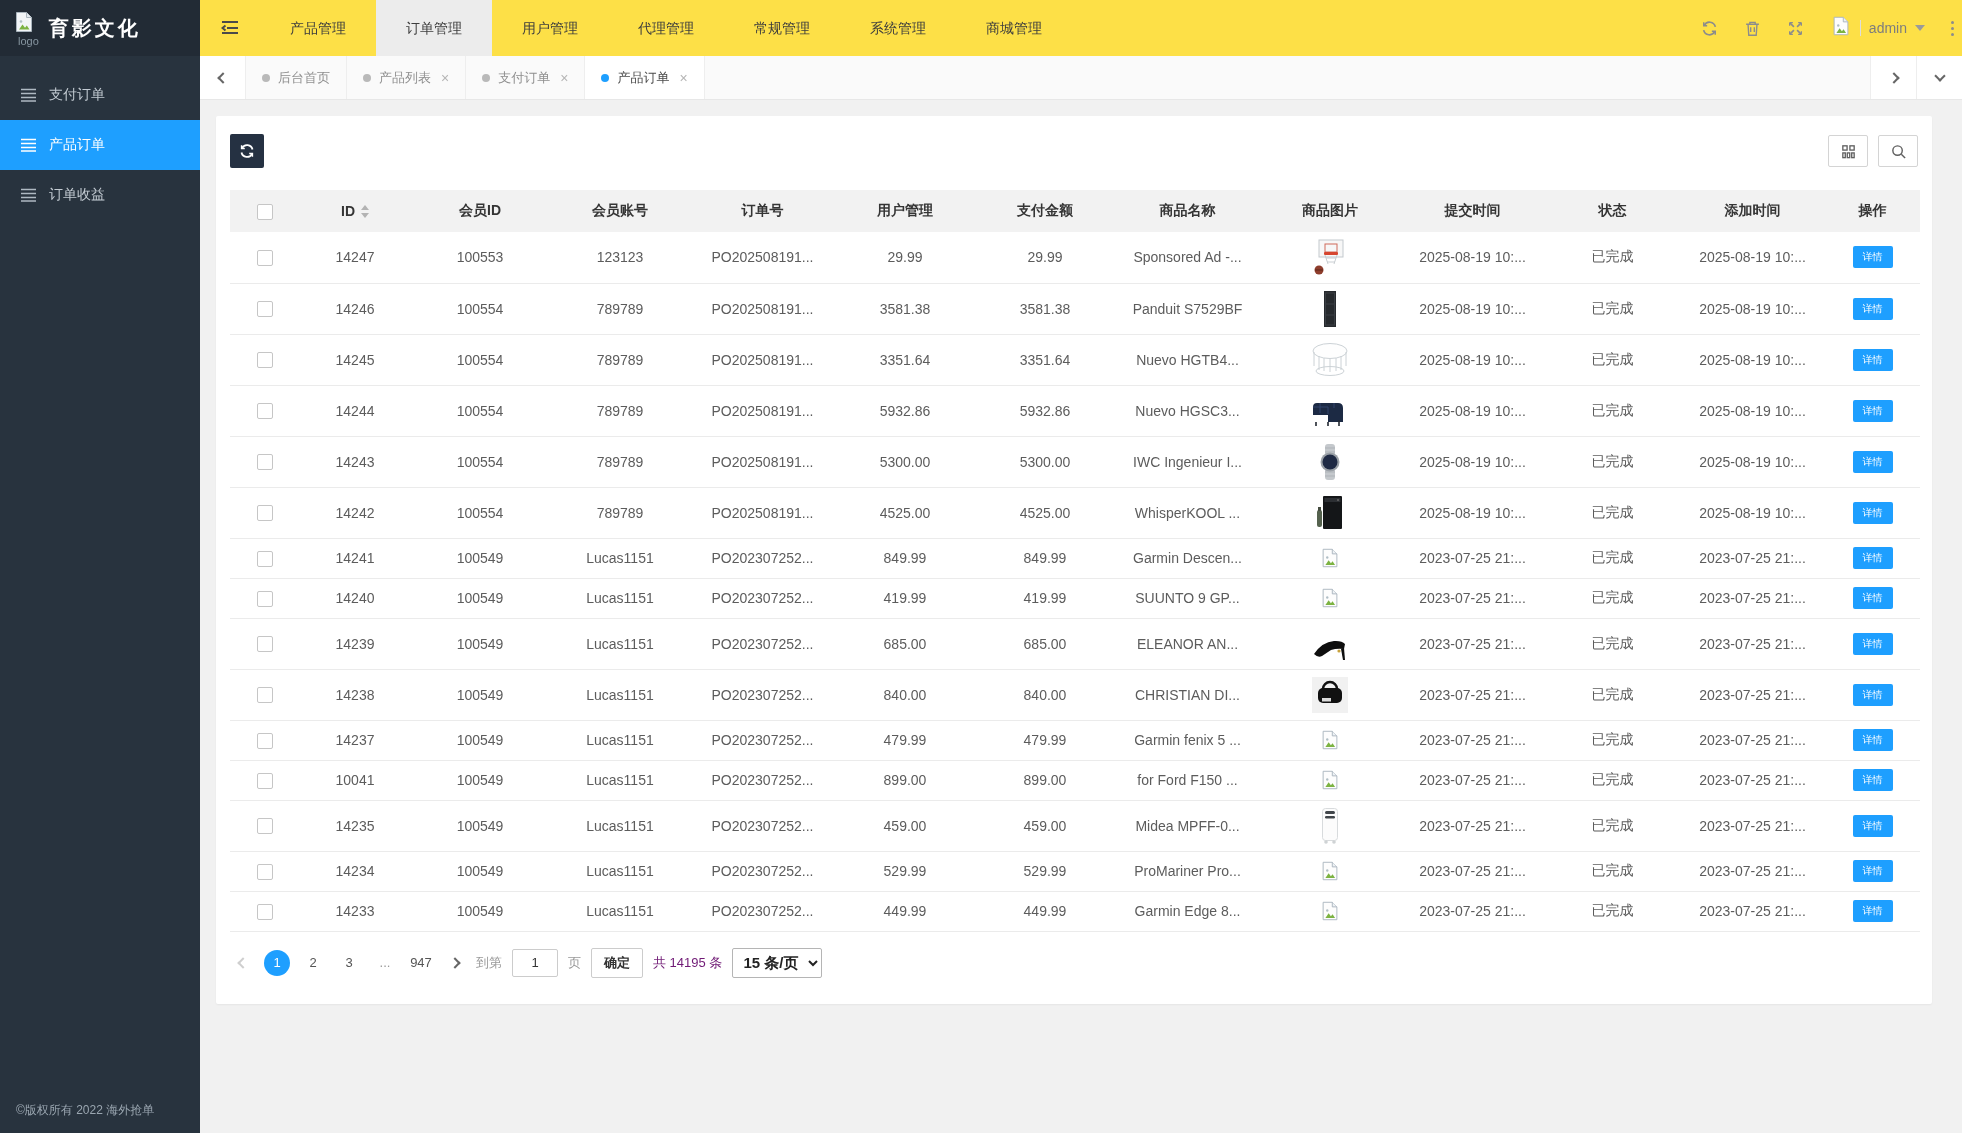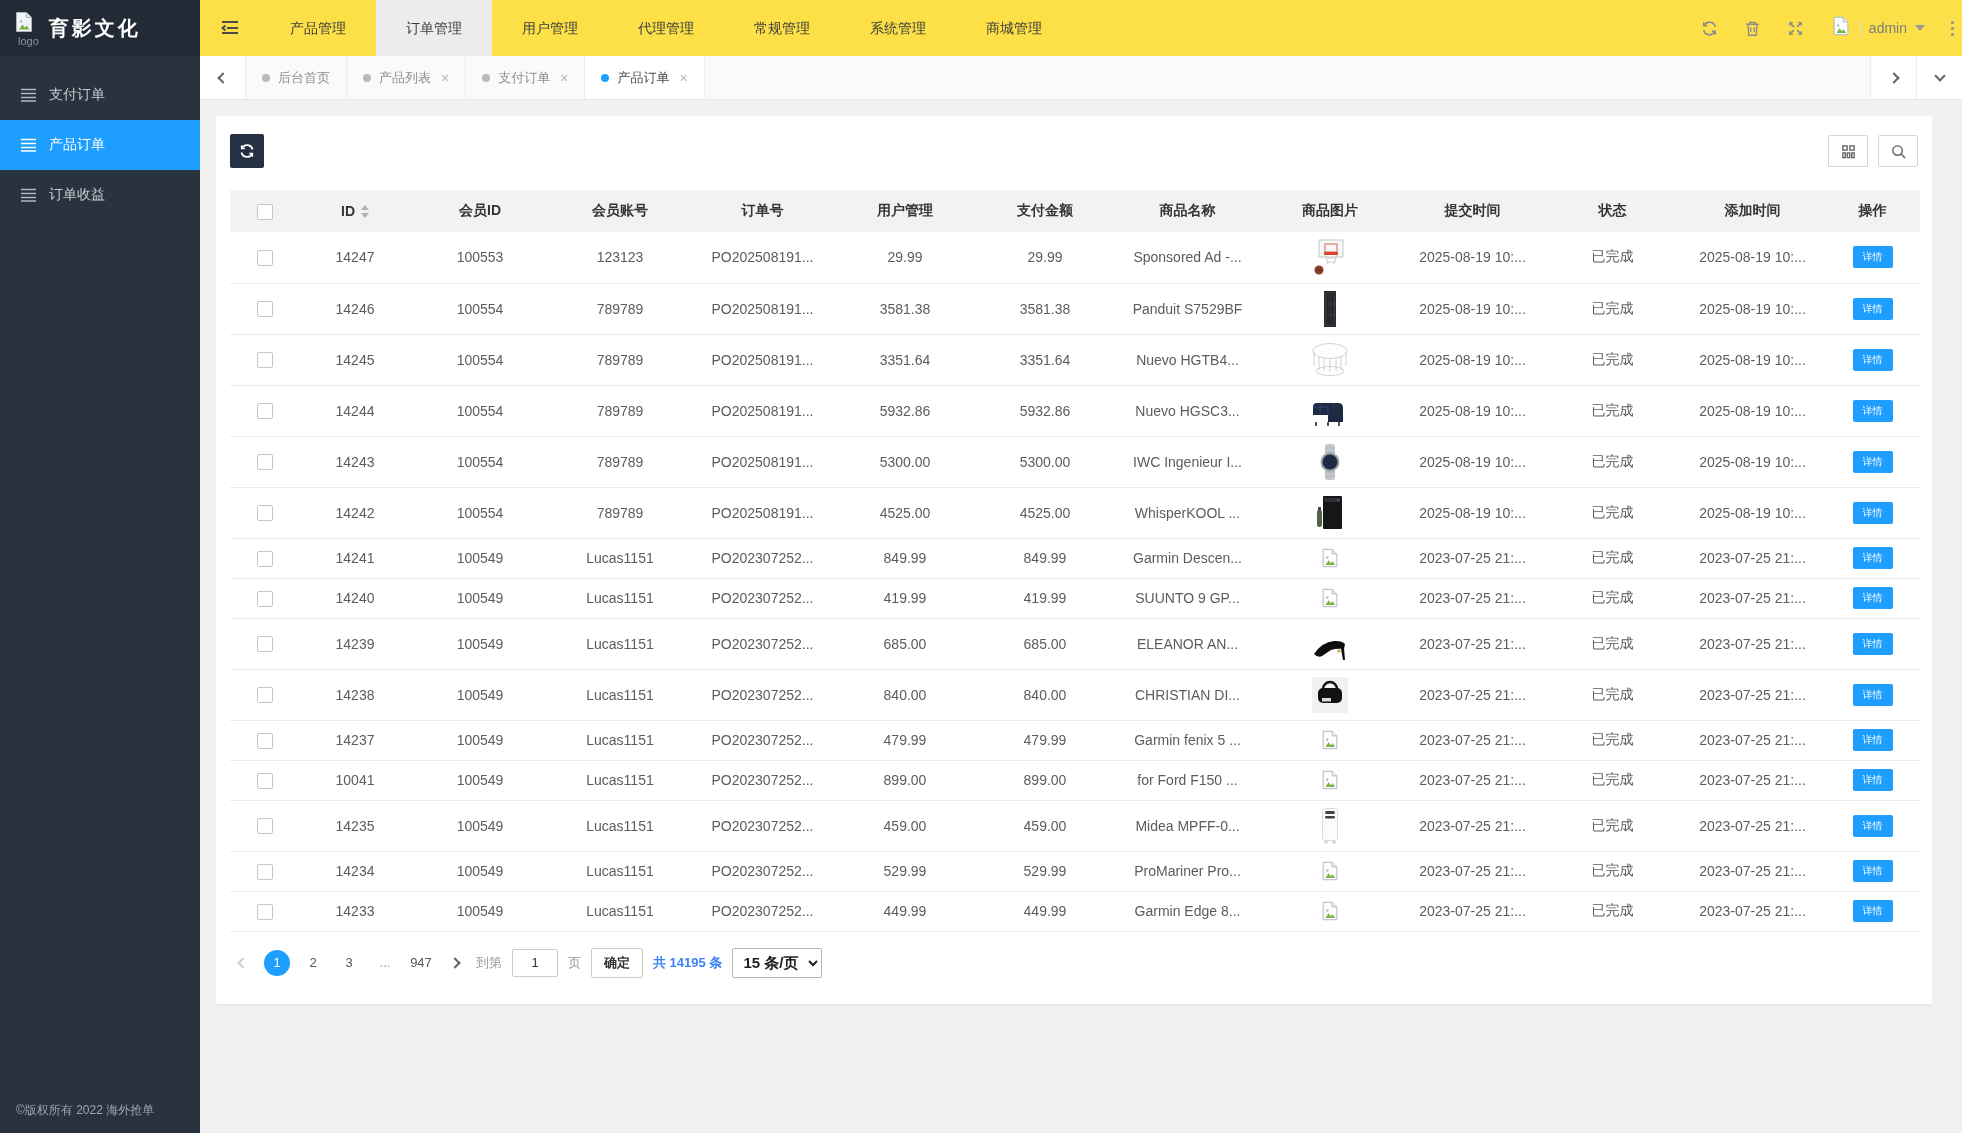--- a/index.html
+++ b/index.html
@@ -101,21 +101,21 @@
   .pg-arrow.disabled .chev { border-color:#cfcfcf; }
   .page { min-width:26px; height:26px; display:flex; align-items:center; justify-content:center;
     cursor:pointer; color:#555; }
   .page.active { background:#1e9fff; color:#fff; border-radius:50%; }
   .page.ellipsis { cursor:default; color:#999; }
   .goto-label { color:#9a9a9a; }
   .goto-input { width:46px; height:28px; border:1px solid #ccc; border-radius:2px; text-align:center;
     font-size:13px; color:#333; }
   .confirm-btn { height:30px; padding:0 12px; background:#fff; border:1px solid #ccc; border-radius:2px;
     font-size:13px; font-weight:bold; color:#333; cursor:pointer; }
-  .total { color:#3b82f6; font-weight:bold; }
+  .total { color:#701a75; font-weight:normal; }
   .size-select { height:30px; border:1px solid #b5b5b5; border-radius:2px; font-size:15px; font-weight:bold;
     color:#222; padding:0 6px; background:#fff; cursor:pointer; }
 </style>
 </head>
 <body>
 
 <div class="app">
 
   <aside class="sidebar">
     <div class="logo-area">

